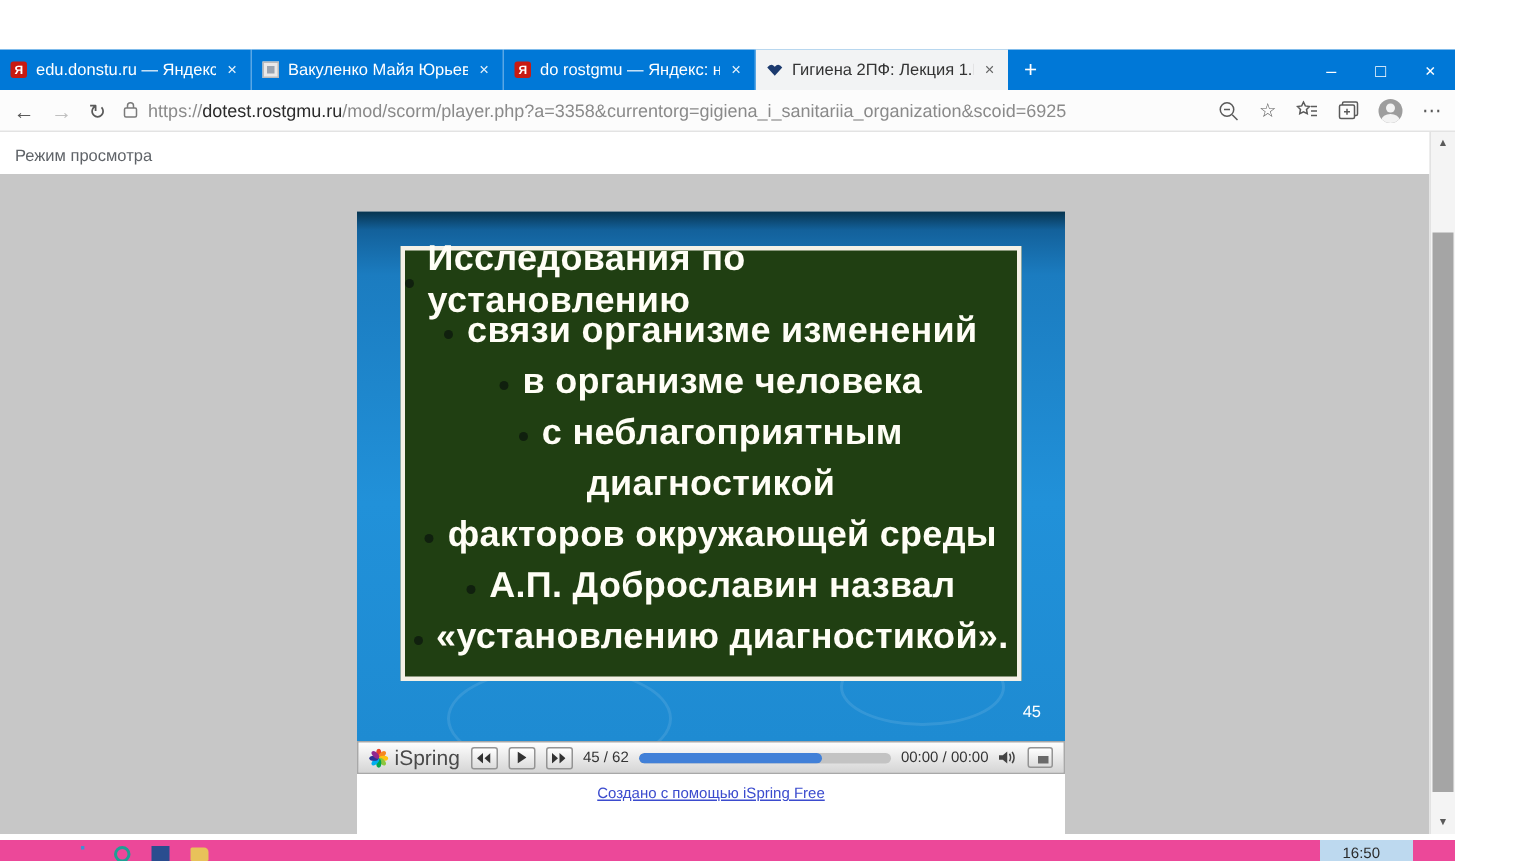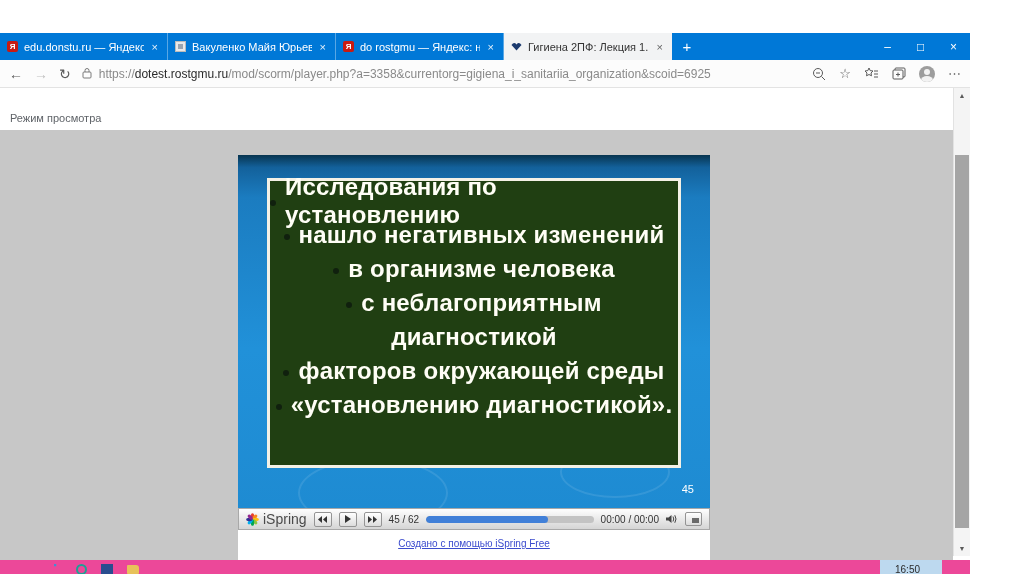--- a/index.html
+++ b/index.html
@@ -32,21 +32,21 @@
   .url-text { font-size:12px; color:#8a8a8a; white-space:nowrap; overflow:hidden; }
   .url-text .domain { color:#2b2b2b; }
   .tb-right { display:flex; align-items:center; gap:13px; }
   .tb-icon { color:#5a5a5a; font-size:13px; display:flex; align-items:center; }
   .avatar { width:16px; height:16px; border-radius:50%; background:#9d9d9d; position:relative; overflow:hidden; }
   .avatar::before { content:""; position:absolute; left:5px; top:3px; width:6px; height:6px; border-radius:50%; background:#f3f3f3; }
   .avatar::after  { content:""; position:absolute; left:2px; top:10px; width:12px; height:8px; border-radius:50%; background:#f3f3f3; }
 
   
   .viewport { position:relative; width:970px; height:468px; }
-  .page { position:absolute; left:0; top:18px; width:953px; height:468px; background:#fff; }
+  .page { position:absolute; left:0; top:4px; width:953px; height:468px; background:#fff; }
   .view-mode { padding:6px 10px 4px; font-size:11px; color:#5f6368; }
   .gray-area { position:absolute; left:0; top:24px; width:953px; height:440px; background:#c7c7c7; }
 
   .player-card { position:absolute; left:238px; top:25px; width:472px; height:450px; background:#fff; }
   .slide { position:relative; height:353px; overflow:hidden;
            background:linear-gradient(180deg,#07344f 0%,#13619b 3.5%,#1b7cc0 12%,#2191d9 55%,#1e8bd2 100%); }
   .ripple { position:absolute; border:2px solid rgba(255,255,255,.10); border-radius:50%; }
   .r1 { width:150px; height:70px; left:60px; bottom:-20px; }
   .r2 { width:110px; height:52px; right:40px; bottom:10px; }
   .green-box { position:absolute; left:29px; top:23px; width:414px; height:290px;
@@ -183,36 +183,40 @@
             <div class="slide">
               <div class="ripple r1"></div>
               <div class="ripple r2"></div>
               <div class="green-box">
                 <div class="slide-line">
                     <span class="bullet"></span>
                     <span>Исследования по установлению</span>
                   </div>
                 <div class="slide-line">
                     <span class="bullet"></span>
-                    <span>нашло негативных изменений</span>
+                    <span>связи организме изменений</span>
                   </div>
                 <div class="slide-line">
                     <span class="bullet"></span>
                     <span>в организме человека</span>
                   </div>
                 <div class="slide-line">
                     <span class="bullet"></span>
                     <span>с неблагоприятным</span>
                   </div>
                 <div class="slide-line no-bullet">
                     <span>диагностикой</span>
                   </div>
                 <div class="slide-line">
                     <span class="bullet"></span>
                     <span>факторов окружающей среды</span>
+                  </div>
+                <div class="slide-line">
+                    <span class="bullet"></span>
+                    <span>А.П. Доброславин назвал</span>
                   </div>
                 <div class="slide-line">
                     <span class="bullet"></span>
                     <span>«установлению диагностикой».</span>
                   </div>
               </div>
               <div class="slide-number">45</div>
             </div>
 
             <div class="player-bar">

